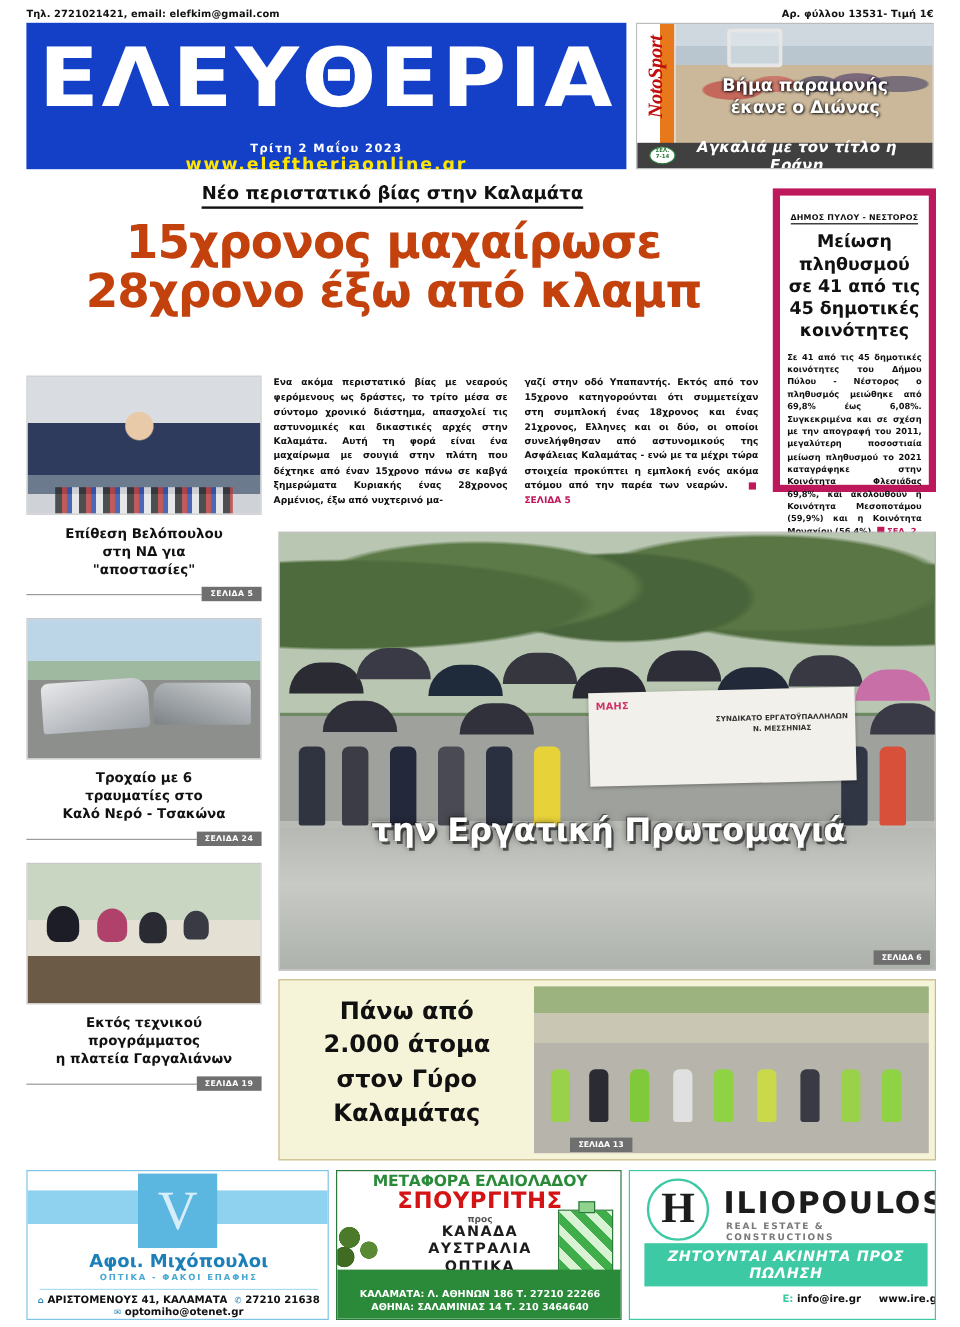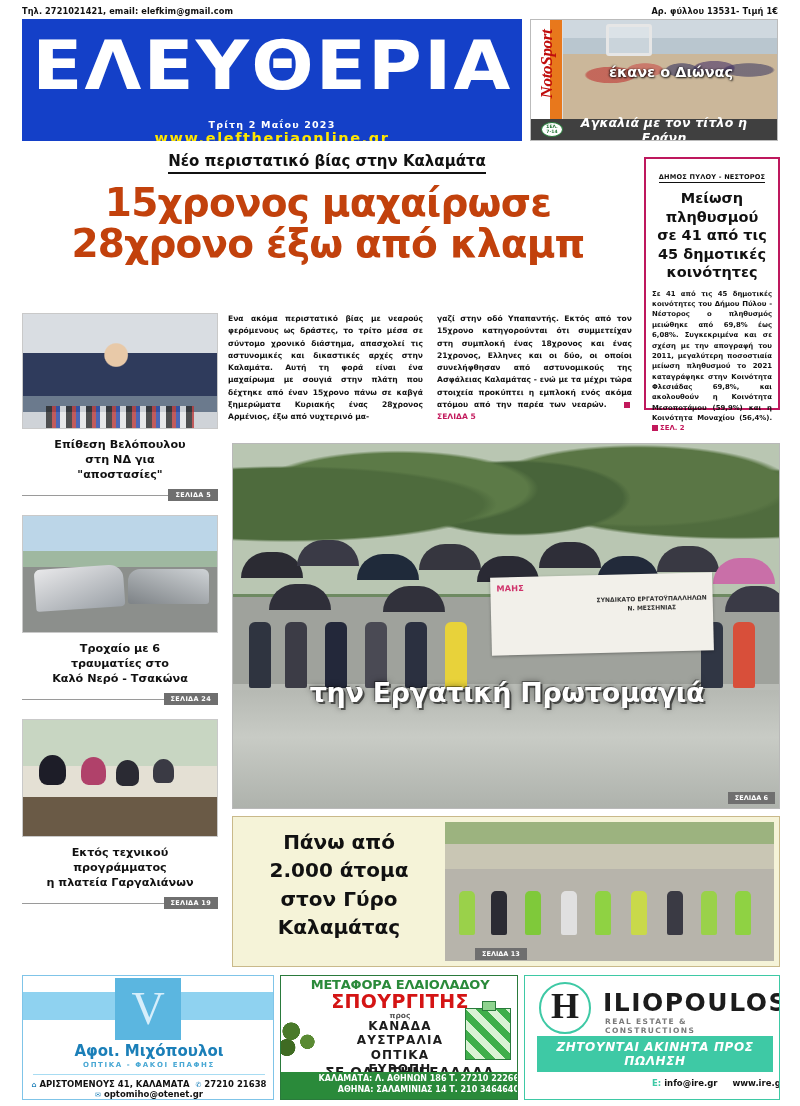--- a/index.html
+++ b/index.html
@@ -103,21 +103,21 @@
   .headline {
     position:absolute; left:22px; top:183px; width:612px;
     text-align:center; font-size:39px; font-weight:bold; color:#c2410c;
     line-height:1.04; letter-spacing:-.8px;
     font-family:"DejaVu Sans", sans-serif;
   }
 
   
   .rbox {
     position:absolute; left:644px; top:157px; width:136px; height:253px;
-    border:2px solid #be185d; background:#fff; padding:5px 6px;
+    border:6px solid #be185d; background:#fff; padding:5px 6px;
   }
   .rbox-kicker {
     text-align:center; font-size:6.6px; font-weight:bold; color:#111;
     border-bottom:1px solid #111; display:inline-block;
     padding-bottom:1px; margin:0 auto 6px; letter-spacing:.2px;
   }
   .rbox-kicker-wrap { text-align:center; }
   .rbox-title {
     text-align:center; font-size:14.5px; font-weight:bold; color:#111;
     line-height:1.28; margin-bottom:7px;
@@ -286,21 +286,21 @@
   .ad1-l2 { position:absolute; left:0; top:113px; width:252px; text-align:center; font-size:8.5px; font-weight:bold; color:#111; }
   .micon { color:#1b7fb8; font-size:7px; }
 
   .ad2 { width:238px; border:1px solid #2a7a3c; background:#fff; position:relative; overflow:hidden; }
   .ad2-t1 { position:absolute; left:0; top:1px; width:238px; text-align:center; font-size:13px; font-weight:bold; color:#2a8a3a; letter-spacing:-.2px; }
   .ad2-t2 { position:absolute; left:0; top:14px; width:238px; text-align:center; font-size:19px; font-weight:bold; color:#d41414; letter-spacing:.4px; }
   .ad2-pros { position:absolute; left:0; top:35px; width:238px; text-align:center; font-size:7.5px; font-weight:bold; color:#555; }
   .ad2-list { position:absolute; left:0; top:43px; width:238px; text-align:center; font-size:12px; font-weight:bold; color:#1c1c1c; line-height:1.2; letter-spacing:1.2px;}
   .ad2-all { position:absolute; left:0; top:88px; width:238px; text-align:center; font-size:13.5px; font-weight:bold; color:#1c1c1c; letter-spacing:.6px;}
   .ad2-kai { font-size:7px; color:#d41414; }
-  .ad2-bar { position:absolute; left:0; bottom:0; width:238px; background:#2a8a3a; color:#fff; text-align:right; font-size:8px; font-weight:bold; padding:2px 0 3px; line-height:1.35; }
+  .ad2-bar { position:absolute; left:0; bottom:0; width:238px; background:#2a8a3a; color:#fff; text-align:center; font-size:8px; font-weight:bold; padding:16px 0 3px; line-height:1.35; }
   .olive { position:absolute; left:-6px; top:36px; width:54px; height:48px;
     background:radial-gradient(circle at 30% 40%, #4a7a2a 0 18%, transparent 19%),
                radial-gradient(circle at 60% 62%, #5a8a33 0 16%, transparent 17%),
                radial-gradient(circle at 22% 74%, #3f6b22 0 15%, transparent 16%); }
   .tin { position:absolute; right:6px; top:32px; width:46px; height:52px;
     background:repeating-linear-gradient(45deg,#3fae4a 0 7px,#d9f2d4 7px 14px);
     border:1px solid #2a7a3c; }
   .tin::before{ content:""; position:absolute; left:16px; top:-8px; width:12px; height:8px; background:#8fd38f; border:1px solid #2a7a3c;}
 
   .ad3 { flex:1; border:1px solid #3ec9a5; background:#fff; position:relative; overflow:hidden; }
@@ -331,20 +331,21 @@
     <div class="mast-date">Τρίτη 2 Μαΐου 2023</div>
     <div class="mast-url">www.eleftheriaonline.gr</div>
   </div>
 
   <div class="sports">
     <div class="sports-logo">
       <span>NotoSport</span>
     </div>
     <div class="sports-photo"></div>
     <div class="sports-cap">
+      <div>Βήμα παραμονής</div>
       <div>έκανε ο Διώνας</div>
     </div>
     <div class="sports-strip">
       <div class="sports-badge">
         <span>ΣΕΛ.</span>
         <span>7-14</span>
       </div>
       <div class="sports-strip-text">Αγκαλιά με τον τίτλο η Εράνη</div>
     </div>
   </div>

